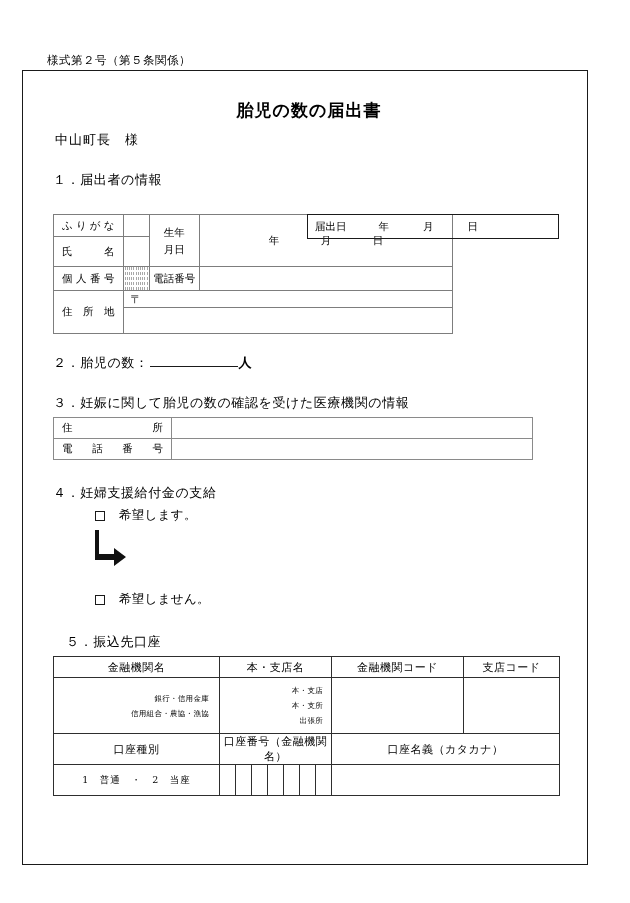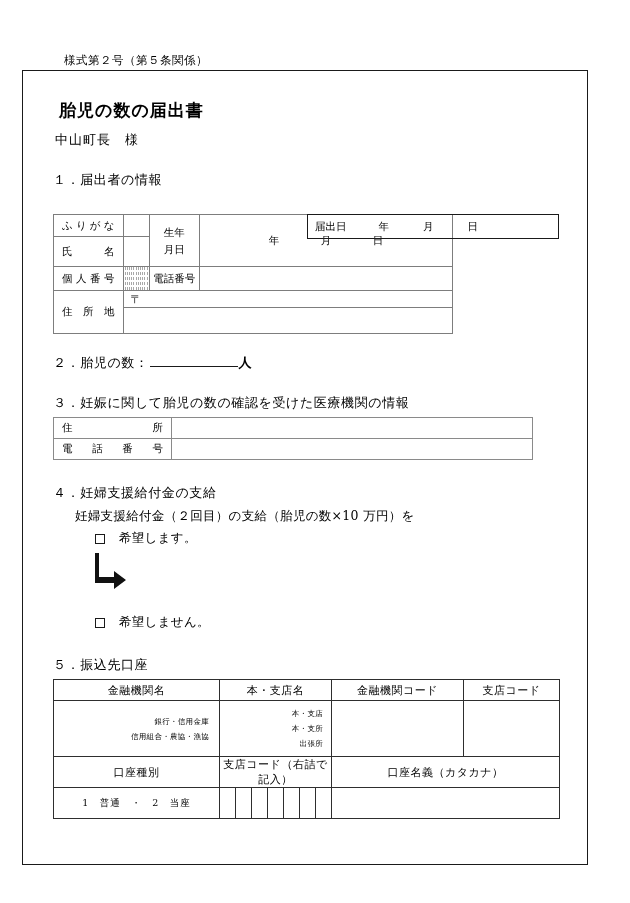--- a/index.html
+++ b/index.html
@@ -11,21 +11,21 @@
     width: 630px; height: 903px;
     position: relative;
     font-family: "DejaVu Serif", "Liberation Serif", serif;
     color: #000000;
     overflow: hidden;
   }
 
   
   .form-no {
     position: absolute;
-    left: 64px; top: 53px;
+    left: 47px; top: 53px;
     font-size: 11.5px;
     letter-spacing: 0.5px;
     white-space: nowrap;
   }
 
   
   .page-frame {
     position: absolute;
     left: 22px; top: 70px;
     width: 566px; height: 795px;
@@ -33,20 +33,21 @@
   }
 
   .inner {
     position: absolute;
     left: 30px; top: 14px;
     width: 506px;
   }
 
   
   .doc-title {
+    text-align: center;
     font-size: 17px;
     font-weight: bold;
     letter-spacing: 1px;
     margin: 14px 0 0 0;
     padding-left: 6px;
   }
   .addressee {
     font-size: 13px;
     margin-top: 9px;
     letter-spacing: 1px;
@@ -72,21 +73,21 @@
   
   .sec-h {
     font-size: 13px;
     font-weight: normal;
     letter-spacing: 0.6px;
     white-space: nowrap;
   }
   .sec1-h { margin-top: 22px; }
   .sec3-h { margin-top: 22px; }
   .sec4-h { margin-top: 24px; }
-  .sec5-h { margin-top: 25px; }
+  .sec5-h { margin-top: 25px; margin-left: 13px; }
 
   
   table { border-collapse: collapse; }
   td { padding: 0; vertical-align: middle; }
 
   .lbl {
     font-size: 10.5px;
     text-align: justify;
     text-align-last: justify;
     padding: 0 8px;
@@ -325,21 +326,20 @@
         <td></td>
       </tr>
       <tr>
         <td class="lbl c1">電　話　番　号</td>
         <td></td>
       </tr>
     </tbody>
       </table>
 
     <div class="sec-h sec4-h">４．妊婦支援給付金の支給</div>
-    <div class="sec4-sub">妊婦支援給付金（２回目）の支給（胎児の数×10 万円）を</div>
 
     <div class="cb-row">
       <span class="cb"></span>
       <span>希望します。</span>
     </div>
 
     <div class="nest-wrap">
       <svg class="arrow" viewBox="0 0 32 38">
         <path d="M4 0 L4 24 L19 24 L19 18 L31 27 L19 36 L19 30 L0 30 L0 0 Z" fill="#111111"></path>
       </svg>
@@ -386,21 +386,21 @@
         <td style="padding:0">
           <div class="codegrid" id="branch-code-cells">
                 <i></i>
                 <i></i>
                 <i></i>
               </div>
         </td>
       </tr>
       <tr>
         <td class="hd">口座種別</td>
-        <td class="hd" colspan="1">支店コード（右詰で記入）</td>
+        <td class="hd" colspan="1">口座番号（金融機関名）</td>
         <td class="hd" colspan="2">口座名義（カタカナ）</td>
       </tr>
       <tr>
         <td class="acct-type">1　普通　・　2　当座</td>
         <td style="padding:0">
           <div class="codegrid" id="acct-num-cells" style="height:30px">
                 <i></i>
                 <i></i>
                 <i></i>
                 <i></i>

